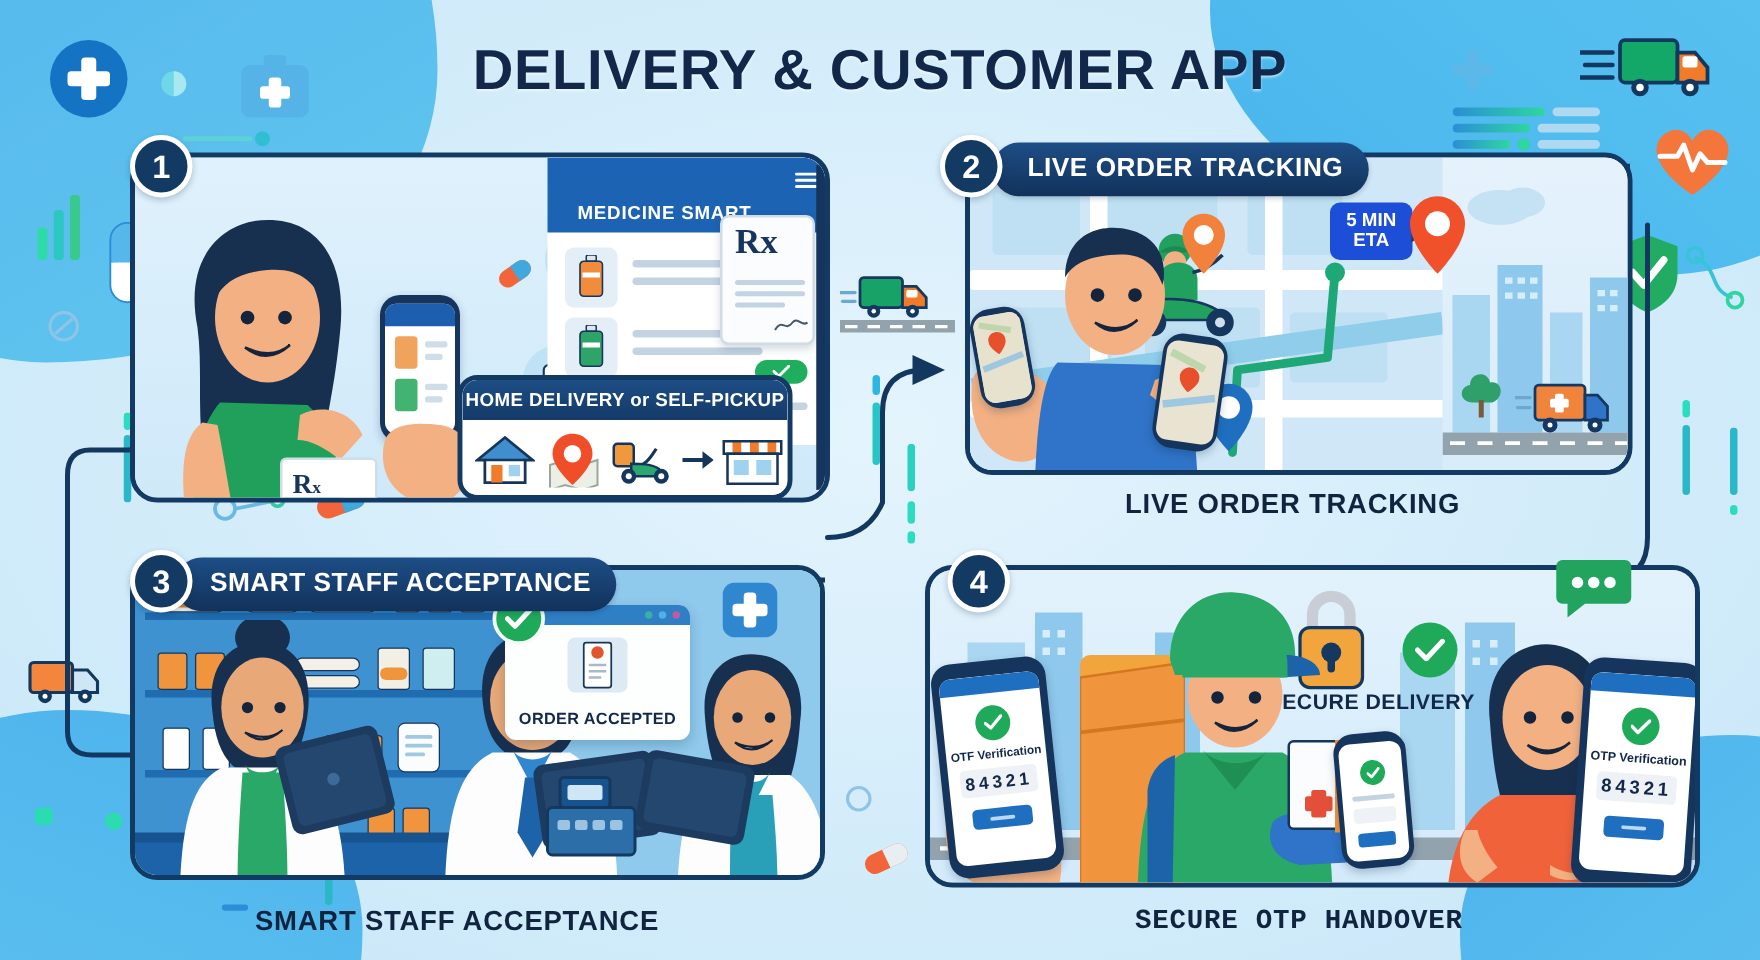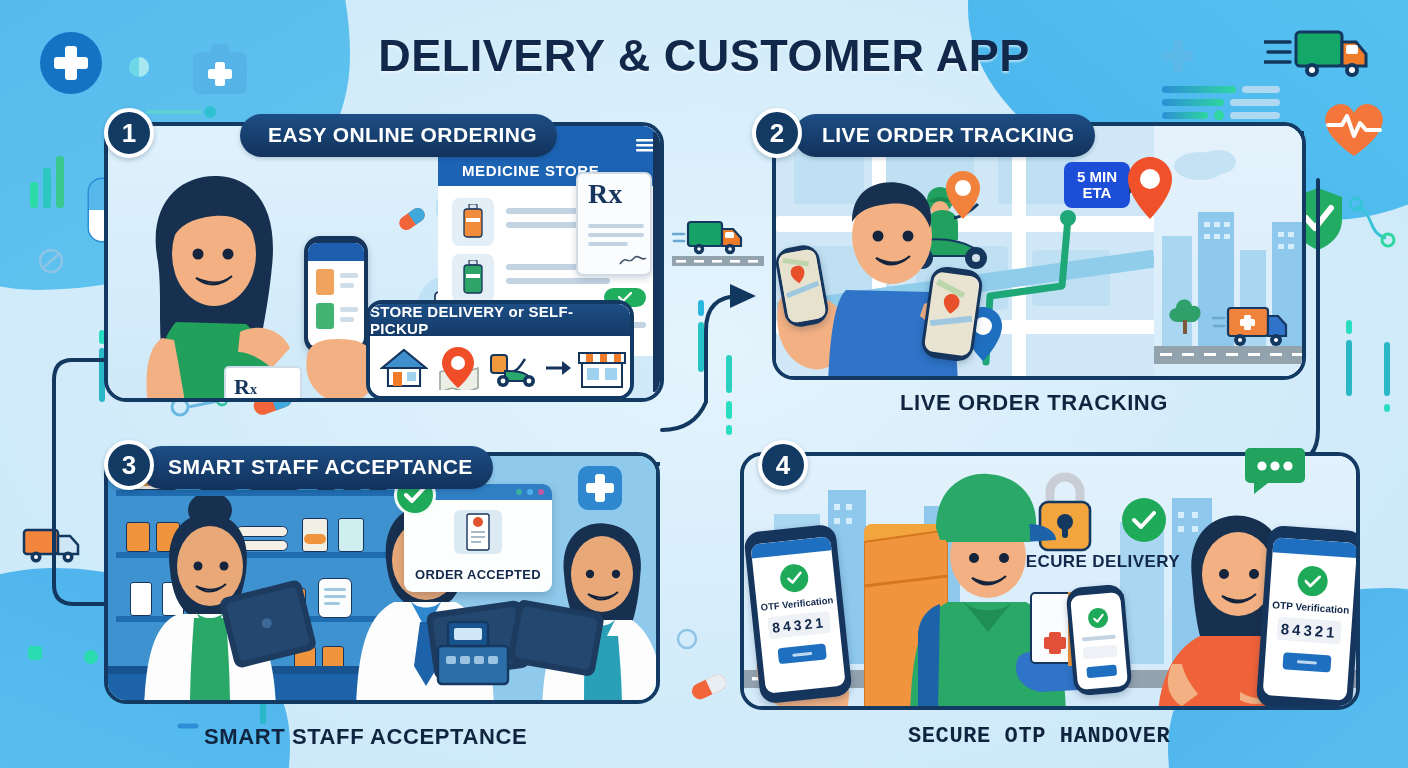--- a/index.html
+++ b/index.html
@@ -434,21 +434,21 @@
         <svg width="32" height="26" viewBox="0 0 32 26">
             <g transform="rotate(-35 16 13)">
               <rect x="2" y="6" width="28" height="14" rx="7" fill="#f2653b"></rect>
               <path d="M16 6 h7 a7 7 0 0 1 0 14 h-7 Z" fill="#3fa9dd"></path>
             </g>
           </svg>
       </div>
 
       <div class="art" style="left:330px;top:0px;width:230px;height:230px;background:#fff;border-radius:0 0 0 0;">
         <div style="position:absolute;left:0;top:0;width:100%;height:60px;background:#1d63b4;"></div>
-        <div style="position:absolute;left:24px;top:36px;color:#fff;font-size:15px;font-weight:700;letter-spacing:0.6px;">MEDICINE STORE</div>
+        <div style="position:absolute;left:24px;top:36px;color:#fff;font-size:15px;font-weight:700;letter-spacing:0.6px;">MEDICINE SMART</div>
         <div style="position:absolute;right:14px;top:12px;width:18px;height:13px;">
           <svg width="18" height="13" viewBox="0 0 18 13">
               <rect y="0" width="18" height="2.4" rx="1.2" fill="#fff"></rect>
               <rect y="5" width="18" height="2.4" rx="1.2" fill="#fff"></rect>
               <rect y="10" width="18" height="2.4" rx="1.2" fill="#fff"></rect>
             </svg>
         </div>
 
         <div style="position:absolute;left:14px;top:72px;width:200px;height:48px;">
           <div style="position:absolute;left:0;top:0;width:42px;height:48px;background:#e4eef6;border-radius:7px;"></div>
@@ -495,26 +495,25 @@
               <path d="M2 12 C8 2 10 14 16 6 C20 1 24 10 28 6" fill="none" stroke="#45566b" stroke-width="1.6"></path>
             </svg>
         </div>
       </div>
 
       <div class="art" style="left:545px;top:6px;width:14px;height:260px;background:#16355c;border-radius:0 14px 14px 0;"></div>
     </div>
   </div>
 
   <div class="badge" style="left:104px;top:108px;">1</div>
-  <div class="pill-label" style="left:240px;top:114px;">EASY ONLINE ORDERING</div>
 
   <div class="panel" style="left:366px;top:300px;width:268px;height:100px;border-radius:16px;">
     <div class="panel-inner" style="background:#fff;">
       <div style="position:absolute;left:0;top:0;width:100%;height:32px;background:linear-gradient(180deg,#1d4e86 0%,#143a67 100%);display:flex;align-items:center;justify-content:center;">
-        <span style="color:#fff;font-size:15px;font-weight:700;letter-spacing:0.3px;">STORE DELIVERY or SELF-PICKUP</span>
+        <span style="color:#fff;font-size:15px;font-weight:700;letter-spacing:0.3px;">HOME DELIVERY or SELF-PICKUP</span>
       </div>
       <div style="position:absolute;left:10px;top:40px;width:248px;height:52px;display:flex;align-items:center;justify-content:space-between;">
         <span>
           <svg width="48" height="42" viewBox="0 0 48 42">
               <path d="M24 3 L46 21 H40 V39 H8 V21 H2 Z" fill="#3f8fcf" stroke="#16355c" stroke-width="2.2"></path>
               <rect x="8" y="21" width="32" height="18" fill="#fff" stroke="#16355c" stroke-width="2"></rect>
               <rect x="13" y="25" width="9" height="14" fill="#f07c2a"></rect>
               <rect x="27" y="25" width="9" height="9" fill="#9fd2ef"></rect>
             </svg>
         </span>

